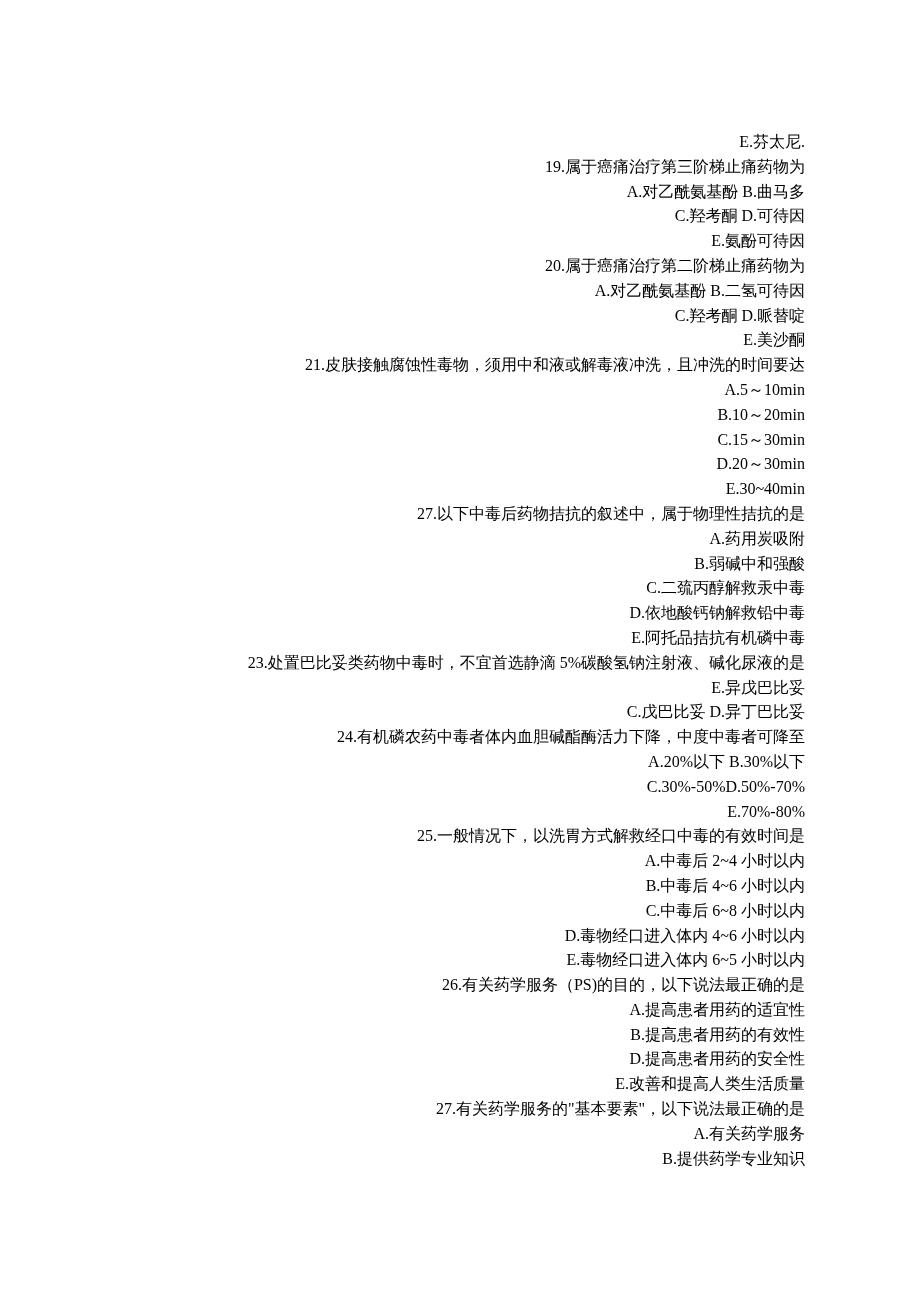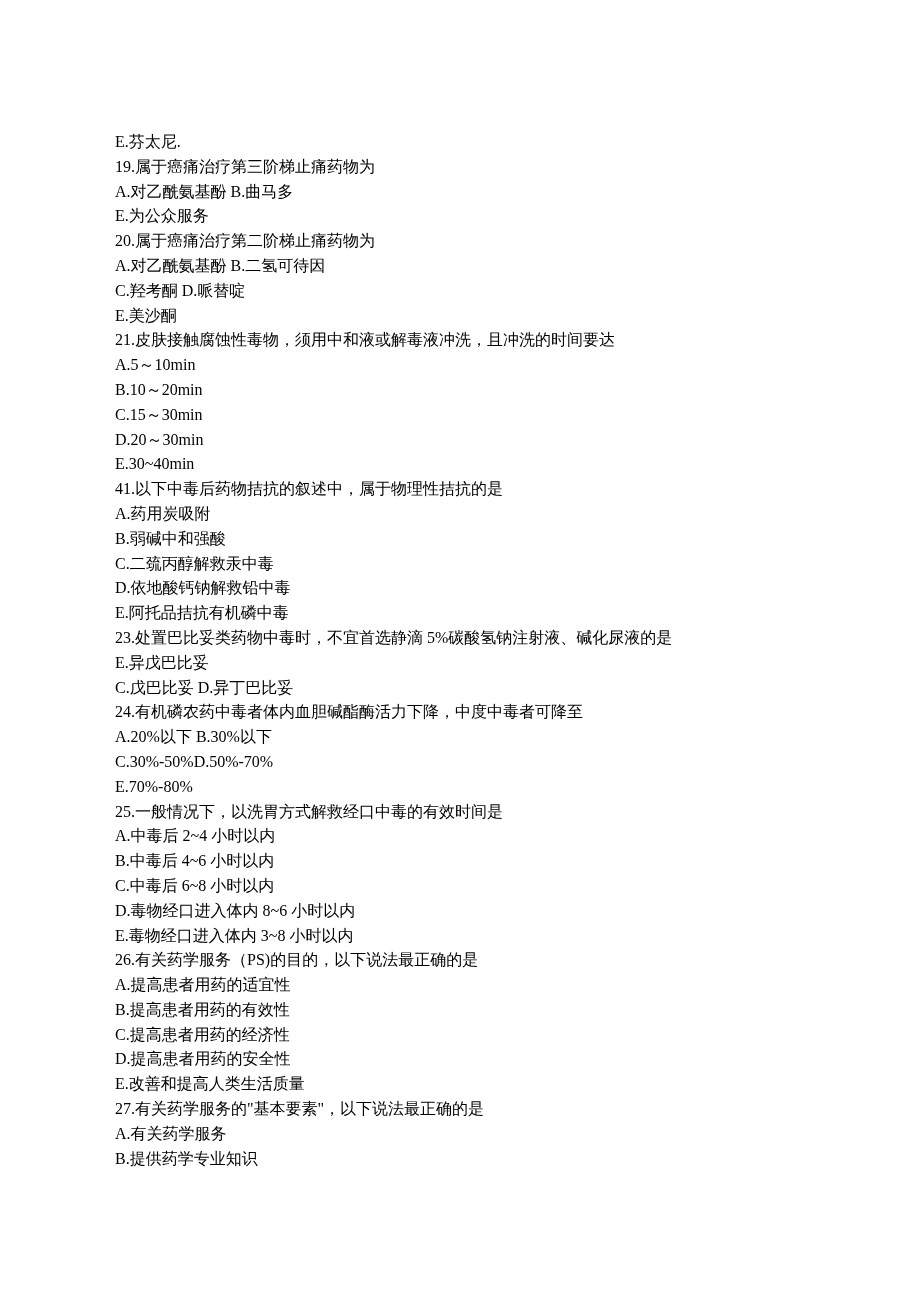--- a/index.html
+++ b/index.html
@@ -1,67 +1,67 @@
 <!DOCTYPE html>
 <html><head>
   <meta charset="utf-8">
   <style>
-    * { margin: 0; padding: 0; box-sizing: border-box; }
+    * { margin: 0; padding: 0; box-sizing: border-box; text-align: right; }
     body {
       background: #ffffff;
       font-family: "SimSun", "宋体", serif;
       font-size: 16px;
       line-height: 1.55;
       color: #000000;
       width: 920px;
       padding: 130px 115px 60px 115px;
     }
     .line {
       white-space: pre-wrap;
     }
   </style>
 </head>
 <body>
 
 <div id="content">
     <div class="line">E.芬太尼.</div>
     <div class="line">19.属于癌痛治疗第三阶梯止痛药物为</div>
     <div class="line">A.对乙酰氨基酚 B.曲马多</div>
-    <div class="line">E.为公众服务</div>
+    <div class="line">C.羟考酮 D.可待因</div>
+    <div class="line">E.氨酚可待因</div>
     <div class="line">20.属于癌痛治疗第二阶梯止痛药物为</div>
     <div class="line">A.对乙酰氨基酚 B.二氢可待因</div>
     <div class="line">C.羟考酮 D.哌替啶</div>
     <div class="line">E.美沙酮</div>
     <div class="line">21.皮肤接触腐蚀性毒物，须用中和液或解毒液冲洗，且冲洗的时间要达</div>
     <div class="line">A.5～10min</div>
     <div class="line">B.10～20min</div>
     <div class="line">C.15～30min</div>
     <div class="line">D.20～30min</div>
     <div class="line">E.30~40min</div>
-    <div class="line">41.以下中毒后药物拮抗的叙述中，属于物理性拮抗的是</div>
+    <div class="line">27.以下中毒后药物拮抗的叙述中，属于物理性拮抗的是</div>
     <div class="line">A.药用炭吸附</div>
     <div class="line">B.弱碱中和强酸</div>
     <div class="line">C.二巯丙醇解救汞中毒</div>
     <div class="line">D.依地酸钙钠解救铅中毒</div>
     <div class="line">E.阿托品拮抗有机磷中毒</div>
     <div class="line">23.处置巴比妥类药物中毒时，不宜首选静滴 5%碳酸氢钠注射液、碱化尿液的是</div>
     <div class="line">E.异戊巴比妥</div>
     <div class="line">C.戊巴比妥 D.异丁巴比妥</div>
     <div class="line">24.有机磷农药中毒者体内血胆碱酯酶活力下降，中度中毒者可降至</div>
     <div class="line">A.20%以下 B.30%以下</div>
     <div class="line">C.30%-50%D.50%-70%</div>
     <div class="line">E.70%-80%</div>
     <div class="line">25.一般情况下，以洗胃方式解救经口中毒的有效时间是</div>
     <div class="line">A.中毒后 2~4 小时以内</div>
     <div class="line">B.中毒后 4~6 小时以内</div>
     <div class="line">C.中毒后 6~8 小时以内</div>
-    <div class="line">D.毒物经口进入体内 8~6 小时以内</div>
-    <div class="line">E.毒物经口进入体内 3~8 小时以内</div>
+    <div class="line">D.毒物经口进入体内 4~6 小时以内</div>
+    <div class="line">E.毒物经口进入体内 6~5 小时以内</div>
     <div class="line">26.有关药学服务（PS)的目的，以下说法最正确的是</div>
     <div class="line">A.提高患者用药的适宜性</div>
     <div class="line">B.提高患者用药的有效性</div>
-    <div class="line">C.提高患者用药的经济性</div>
     <div class="line">D.提高患者用药的安全性</div>
     <div class="line">E.改善和提高人类生活质量</div>
     <div class="line">27.有关药学服务的"基本要素"，以下说法最正确的是</div>
     <div class="line">A.有关药学服务</div>
     <div class="line">B.提供药学专业知识</div>
   </div>
 
 </body></html>

